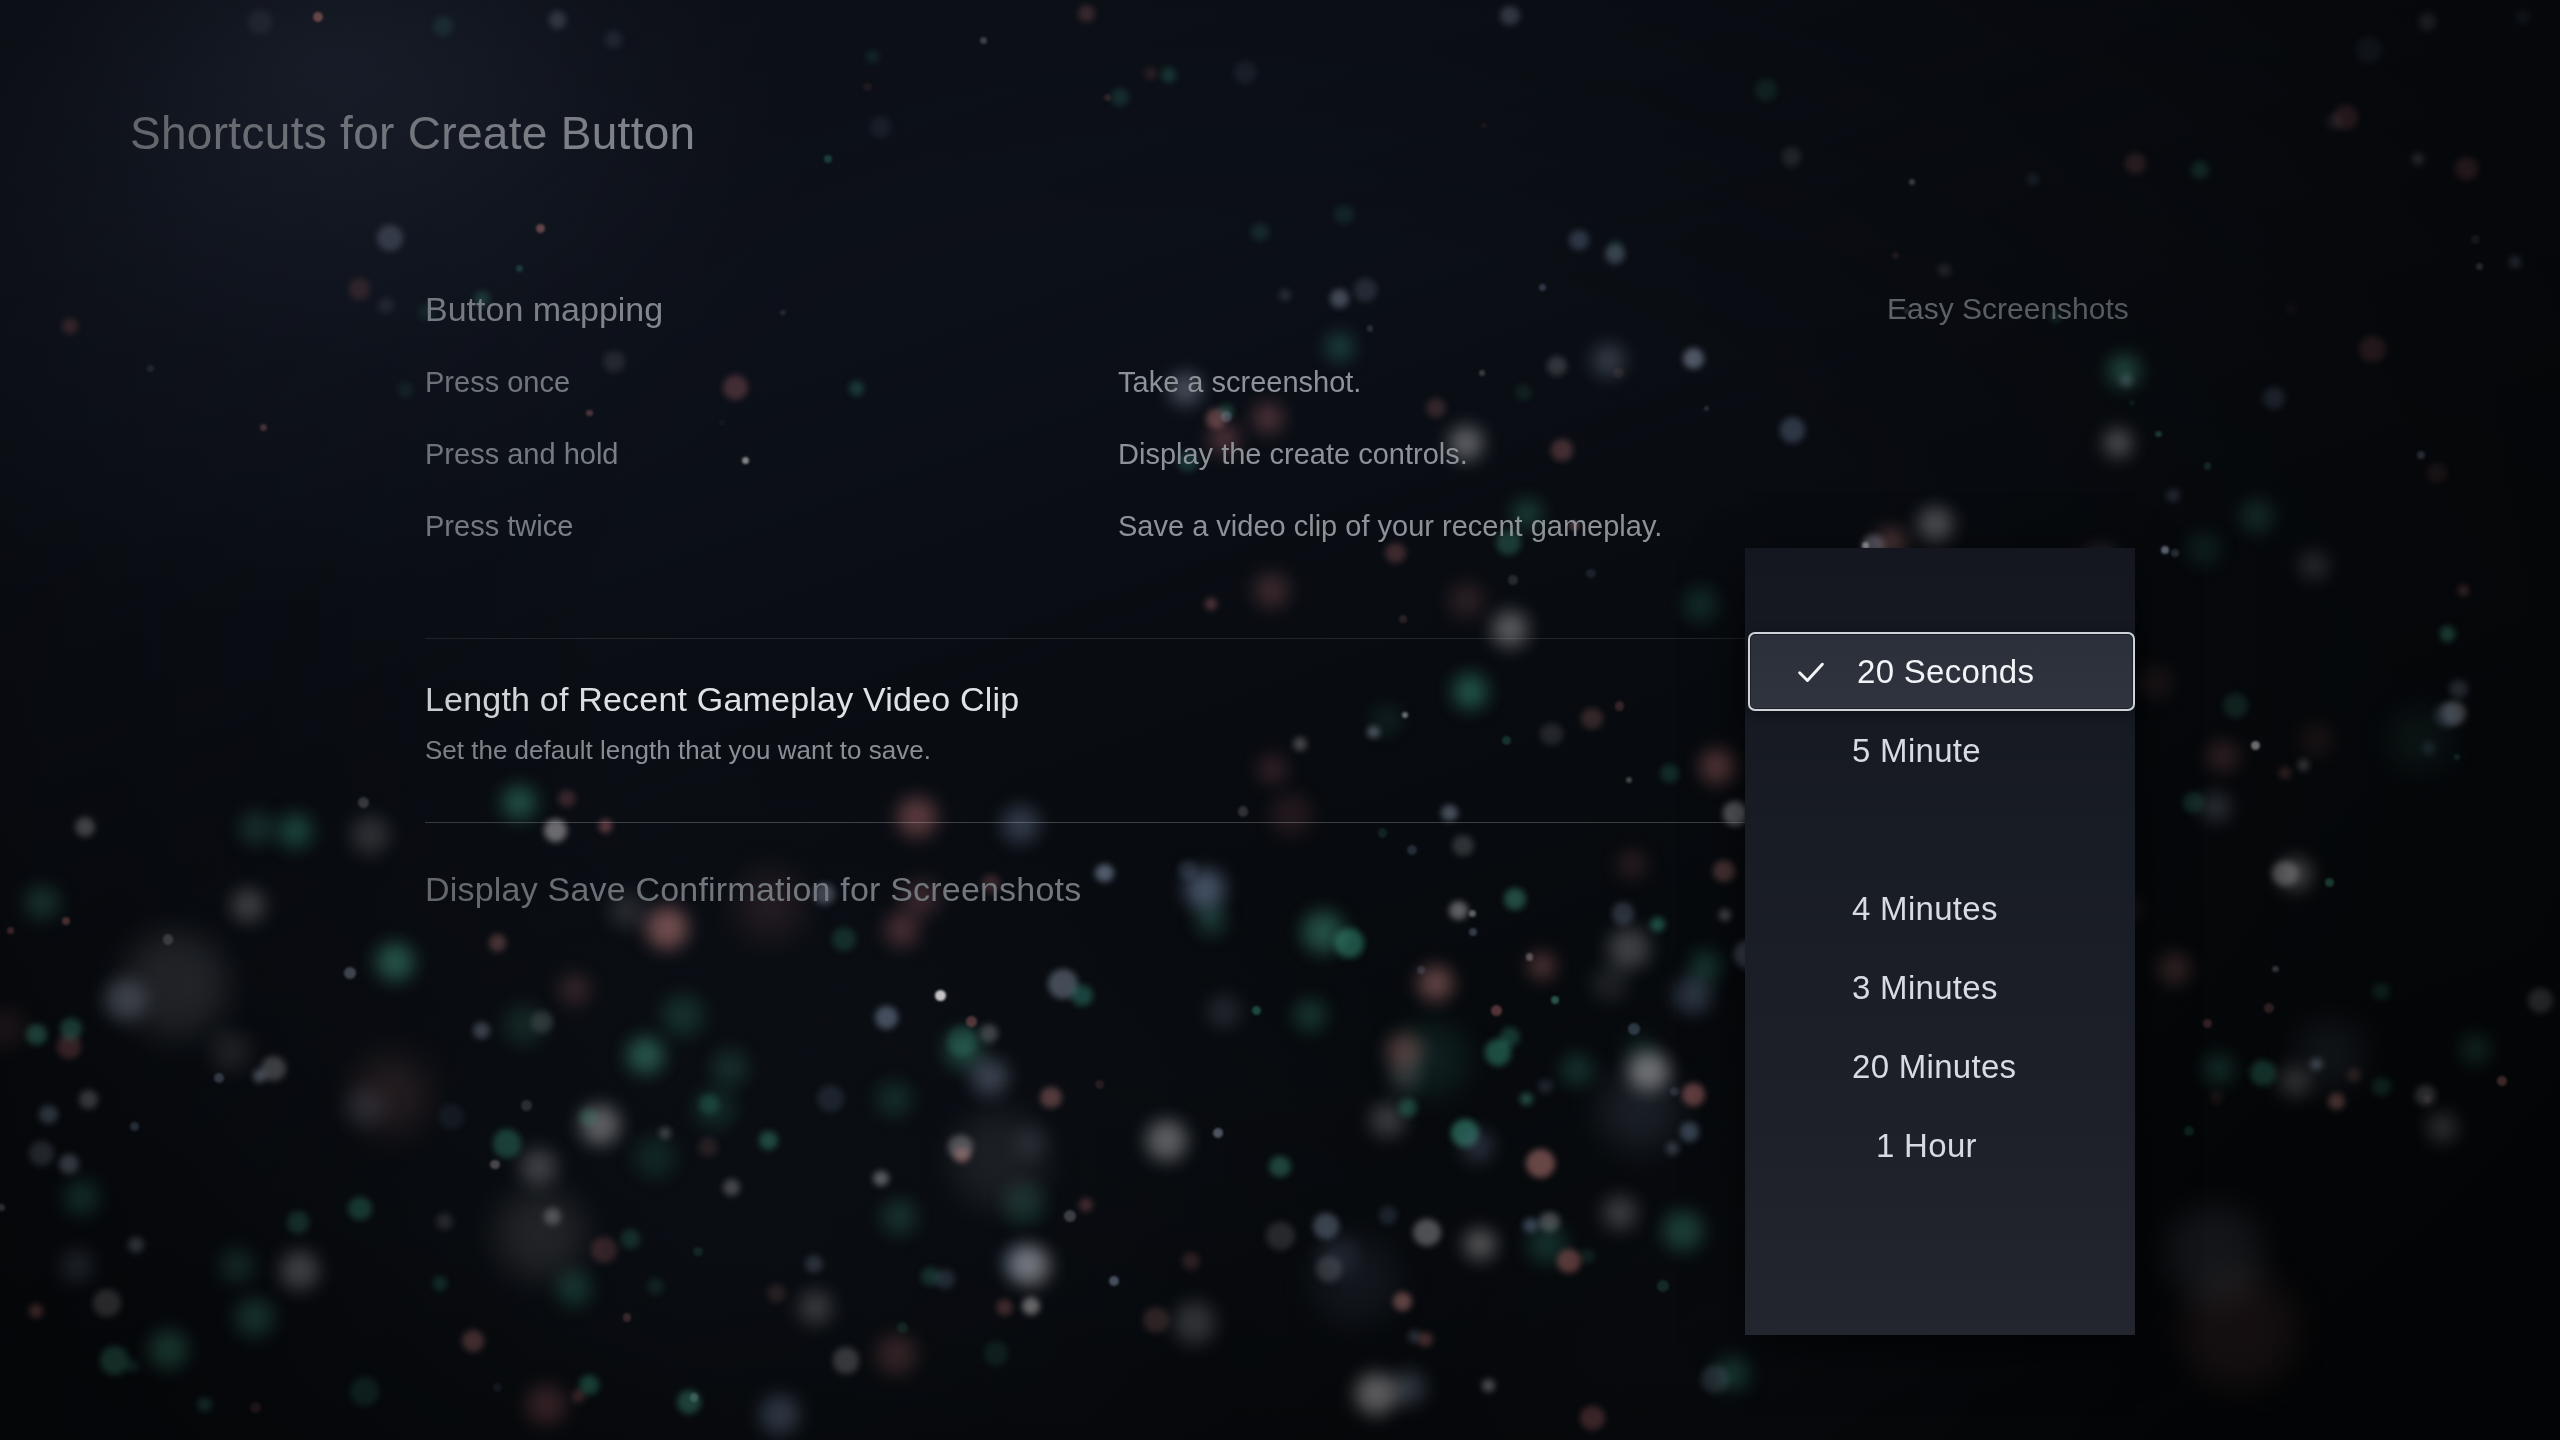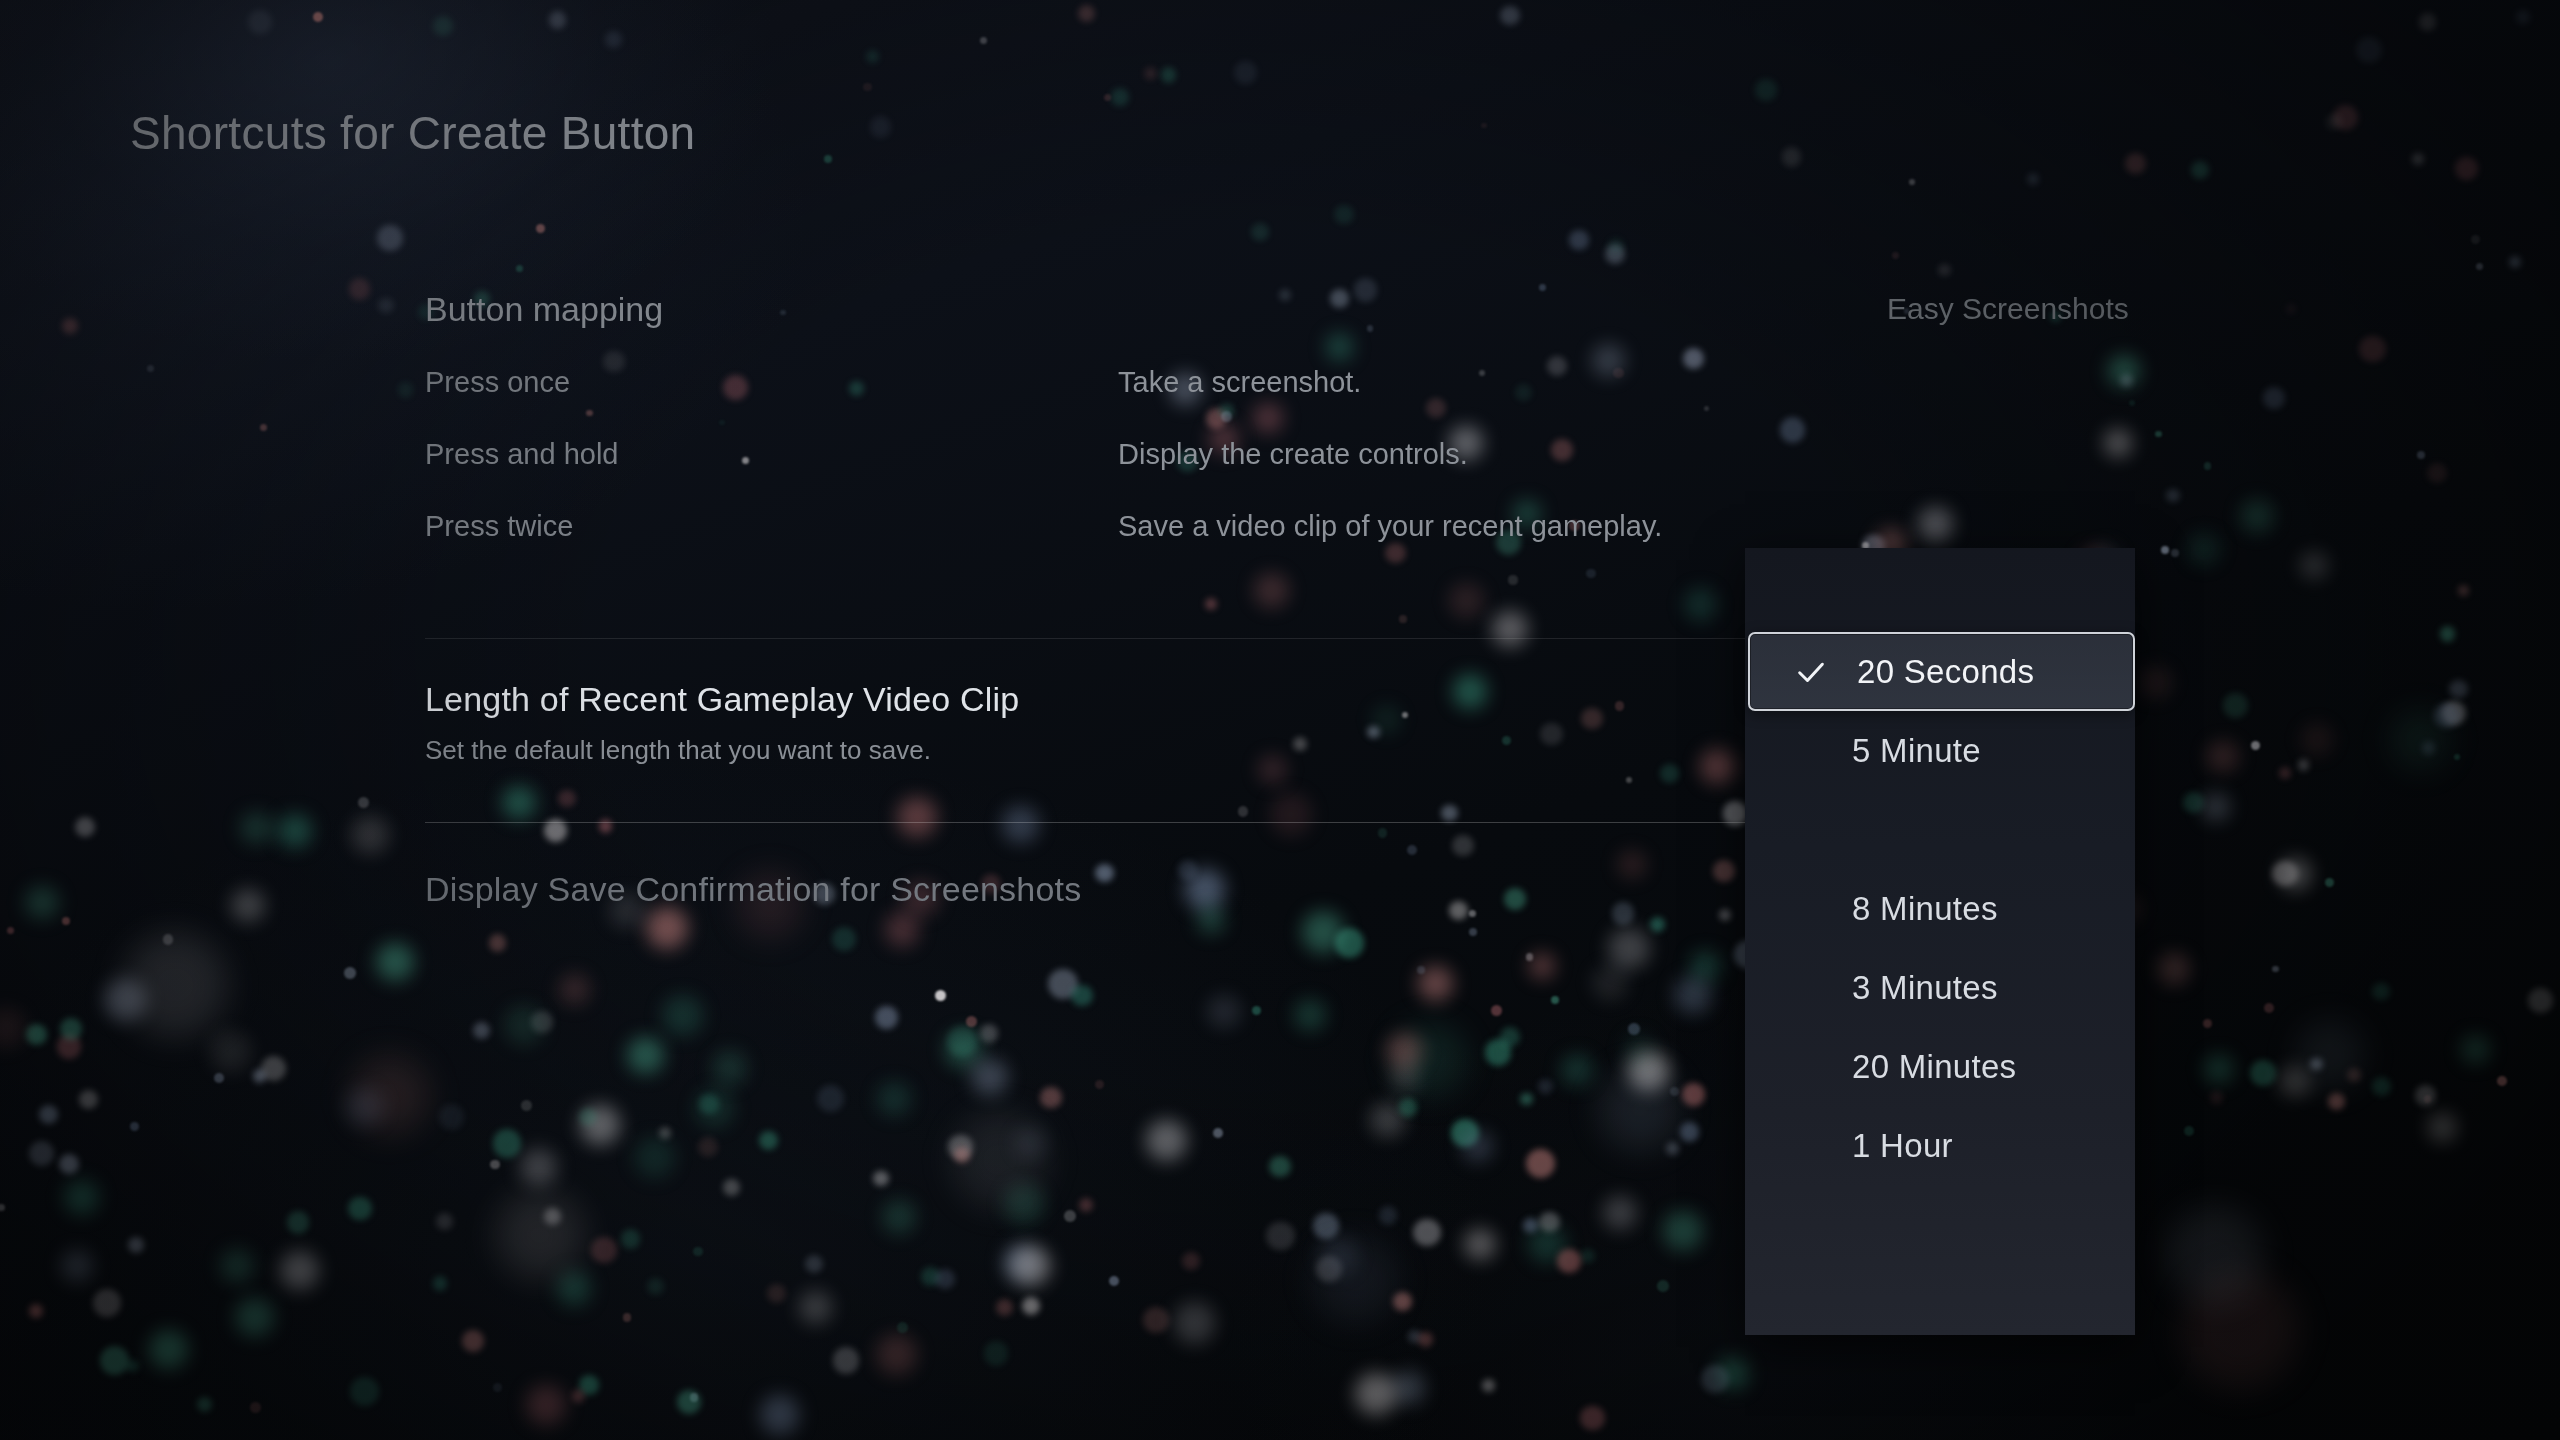--- a/index.html
+++ b/index.html
@@ -639,28 +639,28 @@
             <svg viewBox="0 0 24 24" fill="none" stroke="#f2f4f7" stroke-width="2.1" stroke-linecap="round" stroke-linejoin="round">
               <path d="M4 12.5 L9.5 18 L20 6.5"></path>
             </svg>
           </span>
           <span class="dd-label">20 Seconds</span>
         </div>
         <div class="dd-item" style="top: 163px;">
           <span class="dd-label">5 Minute</span>
         </div>
         <div class="dd-item" style="top: 321px;">
-          <span class="dd-label">8 Minutes</span>
+          <span class="dd-label">4 Minutes</span>
         </div>
         <div class="dd-item" style="top: 400px;">
           <span class="dd-label">3 Minutes</span>
         </div>
         <div class="dd-item" style="top: 479px;">
           <span class="dd-label">20 Minutes</span>
         </div>
-        <div class="dd-item" style="top: 558px;">
+        <div class="dd-item" style="top: 558px; margin-left: 24px;">
           <span class="dd-label">1 Hour</span>
         </div>
       </div>
   </div>
 
   <div class="vignette"></div>
 </div>
 
 </body></html>

